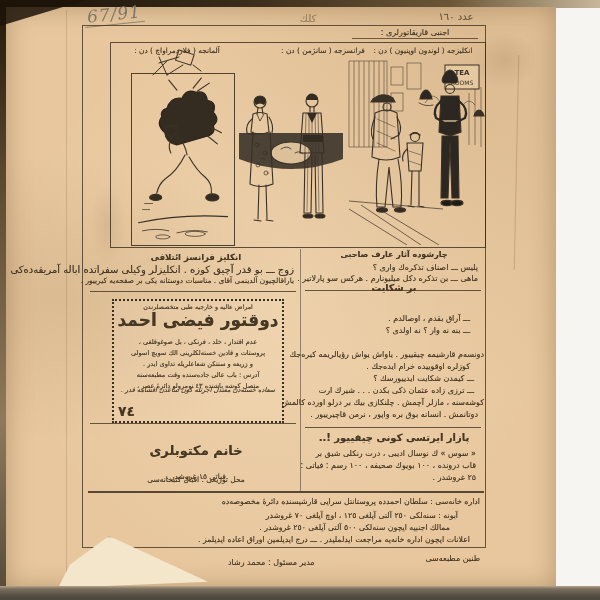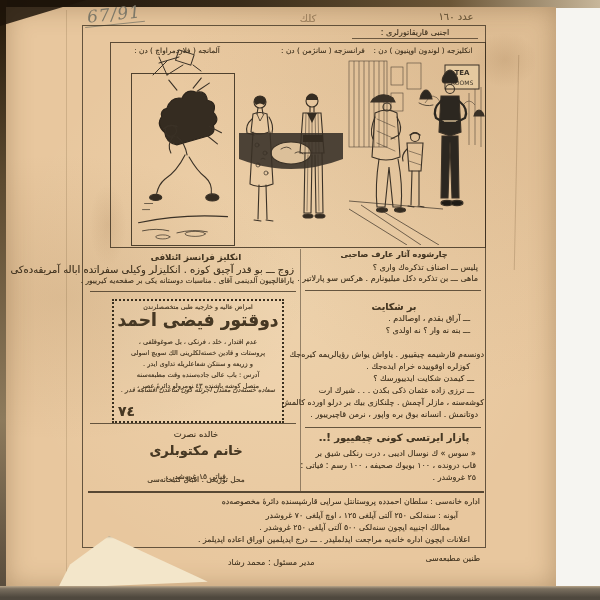--- a/index.html
+++ b/index.html
@@ -235,21 +235,21 @@
     </div>
   </div>
 
   <div class="col-divider"></div>
 
   <div class="ttl ink rtl" style="left:316px;top:250px;width:156px;font-size:8px;">چارشوده آثار عارف صاحبی</div>
   <div class="ln ink rtl" style="right:122px;top:262px;">پلیس ـــ اصناف تذكره‌ك واری ؟</div>
   <div class="ln ink rtl" style="right:122px;top:273px;">ماهی ـــ بن تذكره دكل میلیونارم . هركس سو پارلاتیر .</div>
   <div class="rule" style="left:305px;top:290px;width:176px;"></div>
 
-  <div class="ttl ink rtl" style="left:316px;top:301px;width:156px;font-size:9.5px;">بر شكایت</div>
+  <div class="ttl ink rtl" style="left:316px;top:282px;width:156px;font-size:9.5px;">بر شكایت</div>
   <div class="ln ink rtl" style="right:130px;top:313px;">ـــ آراق بقدم ، اوصالدم .</div>
   <div class="ln ink rtl" style="right:130px;top:325px;">ـــ بنه نه وار ؟ نه اولدی ؟</div>
   <div class="ln ink rtl" style="right:116px;top:349px;">دونسه‌م قارشیمه چیقییور . یاواش یواش رؤیالریمه كیره‌جك</div>
   <div class="ln ink rtl" style="right:130px;top:361px;">كوزلره اوقوییده خرام ایده‌جك .</div>
   <div class="ln ink rtl" style="right:126px;top:373px;margin-left:23px;">ـــ كیمدن شكایت ایدییورسك ؟</div>
   <div class="ln ink rtl" style="right:126px;top:385px;text-align:center;">ـــ ترزی زاده عثمان ذكی بكدن . . . شیرك ارت</div>
   <div class="ln ink rtl" style="right:116px;top:397px;">كوشه‌سنه ، مازلر آچمش . چلنكازی بیك بر درلو اورده كالمش</div>
   <div class="ln ink rtl" style="right:122px;top:409px;">دوتانمش . انسانه بوق بره واپور ، نرمن قاچیرییور .</div>
   <div class="rule" style="left:305px;top:427px;width:176px;"></div>
 
@@ -269,21 +269,20 @@
     <div class="doc-line ink rtl" style="top:37px;">عدم اقتدار ، خلد ، فرنكی ، بل صوغوقلغی ،</div>
     <div class="doc-line ink rtl" style="top:48px;">پروستات و قادین خسته‌لكلرینی الك سویچ اسولی</div>
     <div class="doc-line ink rtl" style="top:59px;">و زریعه و سنتكن شعاعلریله تداوی ایدر .</div>
     <div class="doc-line ink rtl" style="top:70px;">آدرس : باب عالی جاده‌سنده وقت مطبعه‌سنه</div>
     <div class="doc-line ink rtl" style="top:81px;">متصل كوشه باشنده ٤٣ نومرولو دائرهٔ عصر ،</div>
     <div class="doc-line ink rtl" style="top:85px;font-style:italic;">سعاده خسته‌دن معتدل اجرتله كون ساعدن اقشامه قدر .</div>
     <div class="doc-num ink">٧٤</div>
   </div>
   <div class="rule" style="left:90px;top:423px;width:206px;"></div>
 
-  <div class="ttl ink rtl" style="left:112px;top:429px;width:168px;font-size:8.5px;font-weight:normal;">خالده نصرت</div>
   <div class="ttl ink rtl" style="left:112px;top:443px;width:168px;font-size:13px;">خانم مكتوبلری</div>
   <div class="ttl ink rtl" style="left:112px;top:463px;width:168px;font-size:7.5px;font-weight:normal;margin-top:9px;">فیاتی ١٥ غروشدر .</div>
   <div class="ttl ink rtl" style="left:112px;top:475px;width:168px;font-size:7.5px;font-weight:normal;">محل توزیعی : اقبال كتبخانه‌سی</div>
 
   <div class="rule-thick" style="left:88px;top:491px;width:396px;"></div>
   <div class="footer-line ink rtl" style="top:497px;text-align:right;">اداره خانه‌سی : سلطان احمدده پروستانتل سرایی قارشیسنده دائرهٔ مخصوصه‌ده</div>
   <div class="footer-line ink rtl" style="top:511px;text-align:right;padding-right:22px;width:368px;">آبونه : سنه‌لكی ٢٥٠ آلتی آیلغی ١٢٥ ، اوچ آیلغی ٧٠ غروشدر</div>
   <div class="footer-line ink rtl" style="top:523px;text-align:right;padding-right:30px;width:360px;">ممالك اجنبیه ایچون سنه‌لكی ٥٠٠ آلتی آیلغی ٢٥٠ غروشدر .</div>
   <div class="footer-line ink rtl" style="top:535px;text-align:right;padding-right:10px;width:380px;">اعلانات ایچون اداره خانه‌یه مراجعت ایدلملیدر . ـــ درج ایدیلمین اوراق اعاده ایدیلمز .</div>
 

